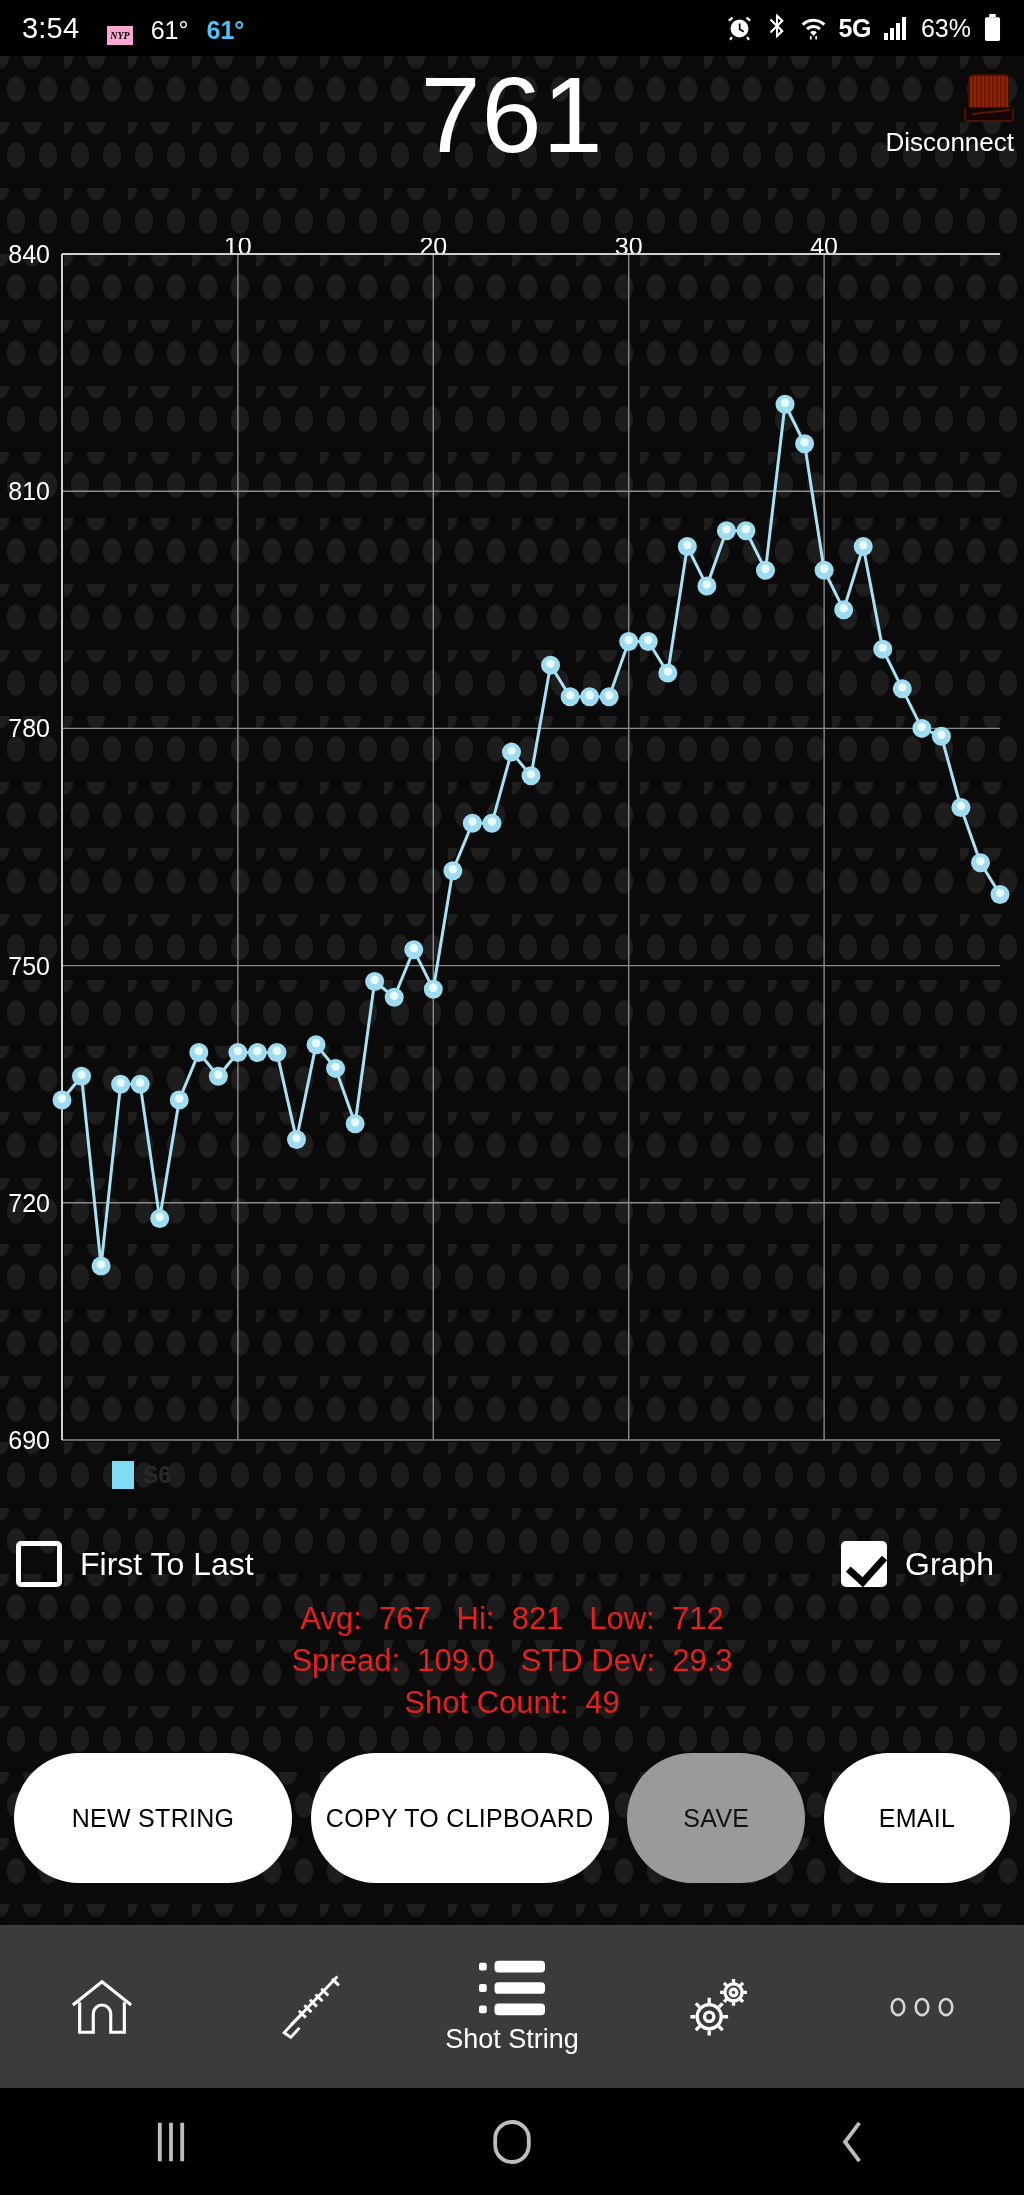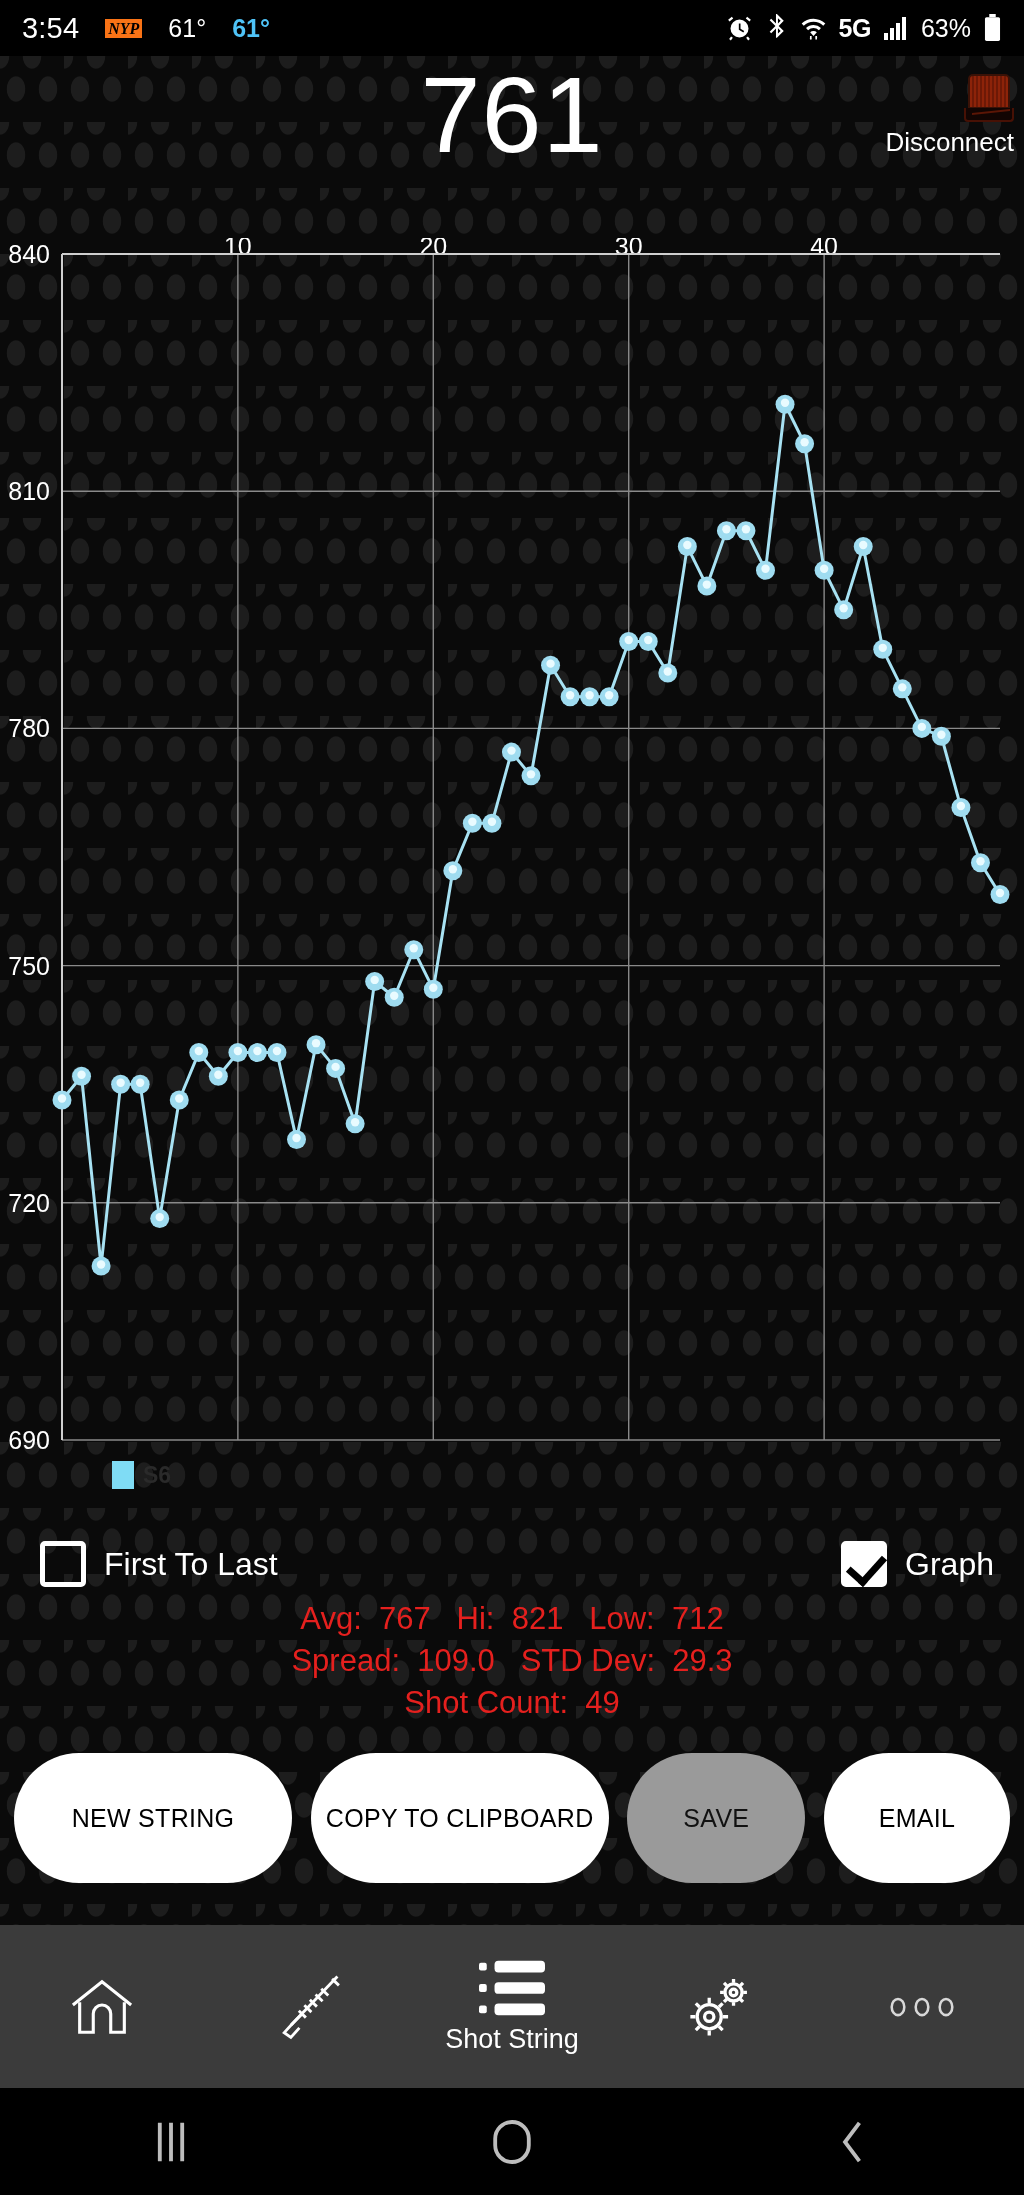--- a/index.html
+++ b/index.html
@@ -23,26 +23,27 @@
     background-size:64px 66px;
     background-position:0 0;
   }
 
   
   .statusbar{
     position:absolute; top:0; left:0; width:1024px; height:56px;
     background:#000; display:flex; align-items:center;
     padding:0 22px; z-index:40;
   }
-  .sb-left{ display:flex; align-items:center; gap:26px; }
+  .sb-left{ display:flex; align-items:flex-end; gap:18px; }
   .sb-clock{ color:#fff; font-size:29px; letter-spacing:.2px; }
   .sb-nyp{
-    background:#f97316; color:#000; font-size:16px; font-weight:bold;
+    background:#f9a8d4; color:#000; font-size:10px; font-weight:bold;
     font-style:italic; padding:1px 3px; line-height:17px;
     font-family:"Liberation Serif", serif;
+    margin-left:10px;
   }
   .sb-temp{ color:#fff; font-size:25px; }
   .sb-temp2{ color:#4fc3f7; font-size:25px; font-weight:bold; }
   .sb-right{ margin-left:auto; display:flex; align-items:center; gap:12px; }
   .sb-right svg{ display:block; }
   .sb-5g{ color:#fff; font-size:25px; font-weight:bold; letter-spacing:-0.5px;}
   .sb-batt{ color:#fff; font-size:25px; }
 
   
   .header{ position:absolute; top:56px; left:0; width:1024px; height:182px; z-index:20; }
@@ -94,21 +95,21 @@
   }
   .legend-swatch{ width:22px; height:28px; background:#7fdcf5; }
   .legend-text{ color:#2a2a2a; font-size:23px; font-weight:bold; }
 
   
   .checkrow{
     position:absolute; top:1530px; left:0; width:1024px; height:68px;
     display:flex; align-items:center; z-index:20;
   }
   .chk-group{ display:flex; align-items:center; gap:18px; cursor:pointer; }
-  .chk-group.left{ margin-left:40px; }
+  .chk-group.left{ margin-left:16px; }
   .chk-group.right{ margin-left:auto; margin-right:30px; }
   .chk-box{
     width:46px; height:46px; border:5px solid #fff; border-radius:5px;
     background:transparent; position:relative;
   }
   .chk-box.checked{ background:#fff; }
   .chk-box.checked:after{
     content:""; position:absolute; left:9px; top:2px; width:16px; height:29px;
     border:solid #000; border-width:0 7px 7px 0; transform:rotate(42deg);
   }

